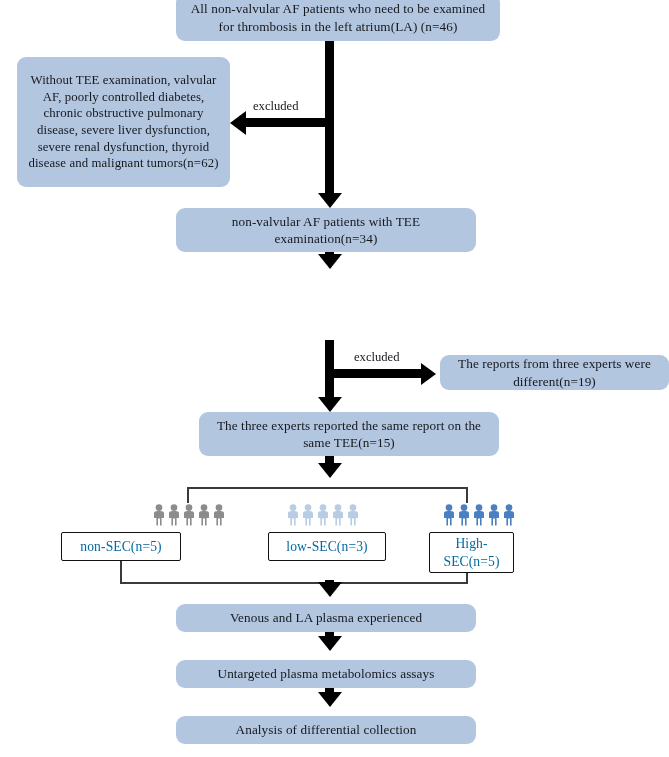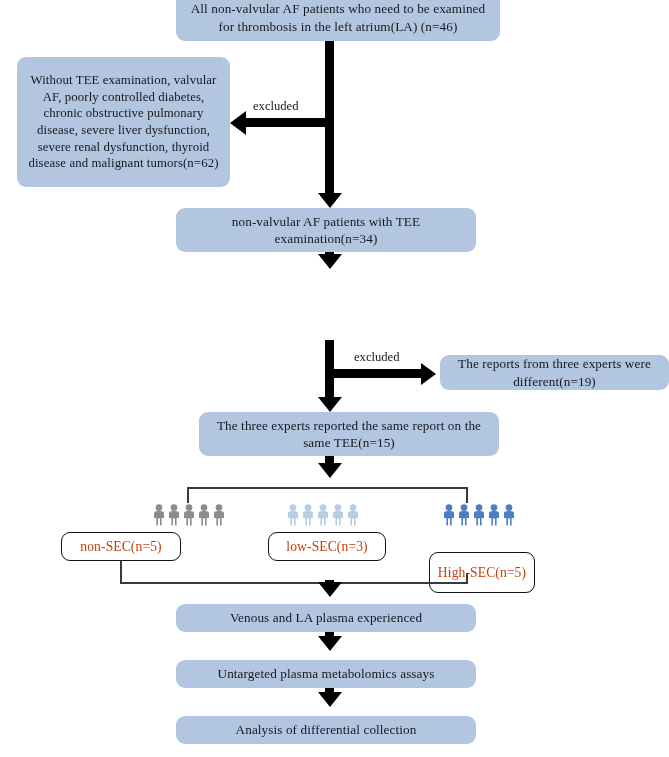--- a/index.html
+++ b/index.html
@@ -31,22 +31,22 @@
   .blue-box {
     background: #b3c6e0;
     border-radius: 9px;
     color: #15181d;
     font-size: 13.2px;
     padding: 3px 8px;
   }
   .white-box {
     background: #ffffff;
     border: 1.6px solid #111111;
-    border-radius: 9px;
-    color: #c2410c;
+    border-radius: 2px;
+    color: #0369a1;
     font-size: 13.6px;
     padding: 2px 6px;
   }
   .line {
     position: absolute;
     background: #000000;
   }
   .vline { width: 9px; }
   .hline { height: 9px; }
   .thin-v { width: 1.6px; background: #3a3a3a; }
@@ -235,21 +235,21 @@
         </svg>
       </span>
     </div>
 
   <div class="node white-box" style="left:61px; top:532px; width:120px; height:29px;">
     <span>non-SEC(n=5)</span>
   </div>
   <div class="node white-box" style="left:268px; top:532px; width:118px; height:29px;">
     <span>low-SEC(n=3)</span>
   </div>
-  <div class="node white-box" style="left:429px; top:532px; width:106px; height:41px;margin-top:20px;">
+  <div class="node white-box" style="left:429px; top:532px; width:85px; height:41px;">
     <span>High-SEC(n=5)</span>
   </div>
 
   <div class="thin-v" style="position:absolute; left:120px; top:561px; height:22px;"></div>
   <div class="thin-v" style="position:absolute; left:466px; top:573px; height:10px;"></div>
   <div class="thin-h" style="position:absolute; left:120px; top:582px; width:348px;"></div>
 
   <div class="arrow-down" style="left:317.5px; top:582px;"></div>
   <div class="line vline" style="left:325px; top:580px; height:6px;"></div>
 

